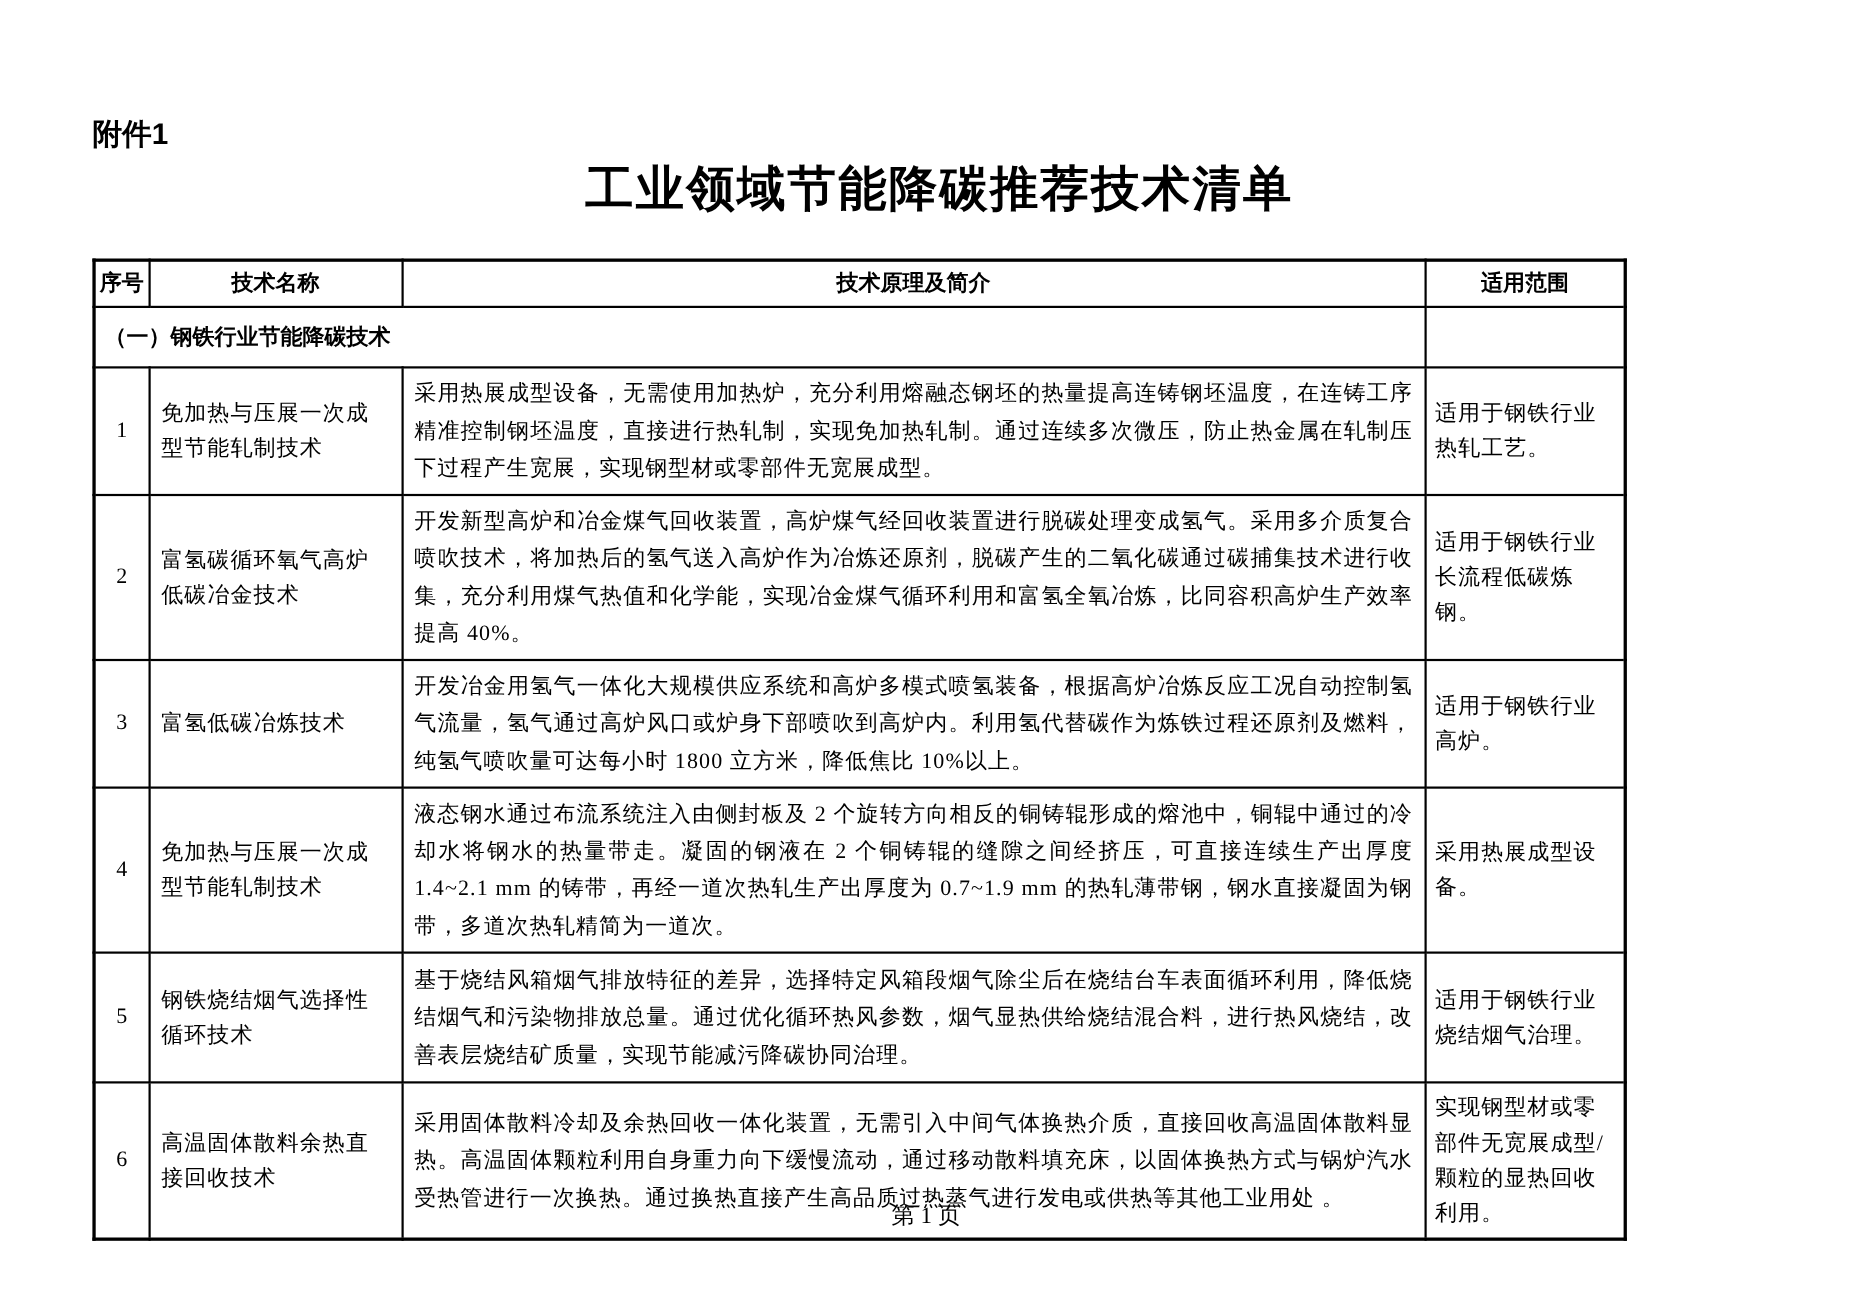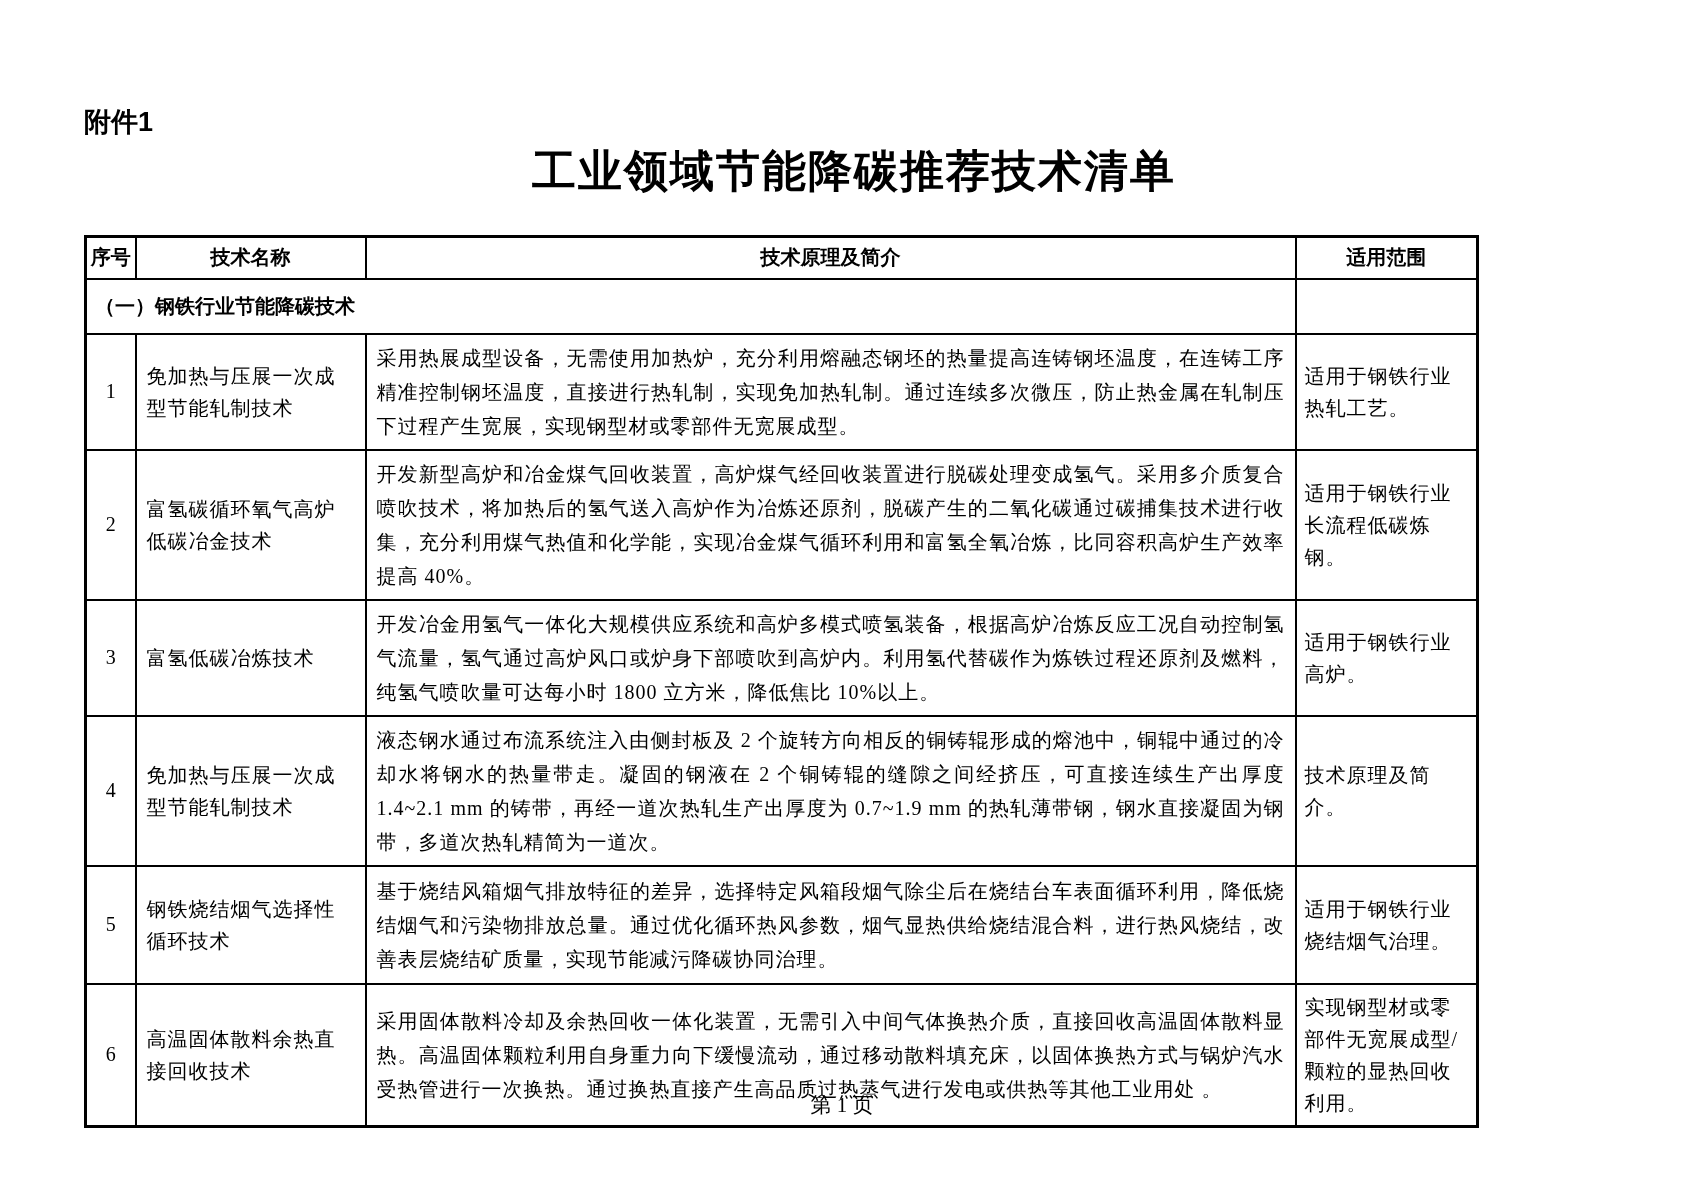--- a/index.html
+++ b/index.html
@@ -156,21 +156,21 @@
         <td class="cell-no">3</td>
         <td class="cell-name">富氢低碳冶炼技术</td>
         <td class="cell-desc">开发冶金用氢气一体化大规模供应系统和高炉多模式喷氢装备，根据高炉冶炼反应工况自动控制氢气流量，氢气通过高炉风口或炉身下部喷吹到高炉内。利用氢代替碳作为炼铁过程还原剂及燃料，纯氢气喷吹量可达每小时 1800 立方米，降低焦比 10%以上。</td>
         <td class="cell-scope">适用于钢铁行业高炉。</td>
       </tr>
 
       <tr class="row-4">
         <td class="cell-no">4</td>
         <td class="cell-name">免加热与压展一次成型节能轧制技术</td>
         <td class="cell-desc">液态钢水通过布流系统注入由侧封板及 2 个旋转方向相反的铜铸辊形成的熔池中，铜辊中通过的冷却水将钢水的热量带走。凝固的钢液在 2 个铜铸辊的缝隙之间经挤压，可直接连续生产出厚度 1.4~2.1 mm 的铸带，再经一道次热轧生产出厚度为 0.7~1.9 mm 的热轧薄带钢，钢水直接凝固为钢带，多道次热轧精简为一道次。</td>
-        <td class="cell-scope">技术原理及简介。</td>
+        <td class="cell-scope">采用热展成型设备。</td>
       </tr>
 
       <tr class="row-5">
         <td class="cell-no">5</td>
         <td class="cell-name">钢铁烧结烟气选择性循环技术</td>
         <td class="cell-desc">基于烧结风箱烟气排放特征的差异，选择特定风箱段烟气除尘后在烧结台车表面循环利用，降低烧结烟气和污染物排放总量。通过优化循环热风参数，烟气显热供给烧结混合料，进行热风烧结，改善表层烧结矿质量，实现节能减污降碳协同治理。</td>
         <td class="cell-scope">适用于钢铁行业烧结烟气治理。</td>
       </tr>
 
       <tr class="row-6">

